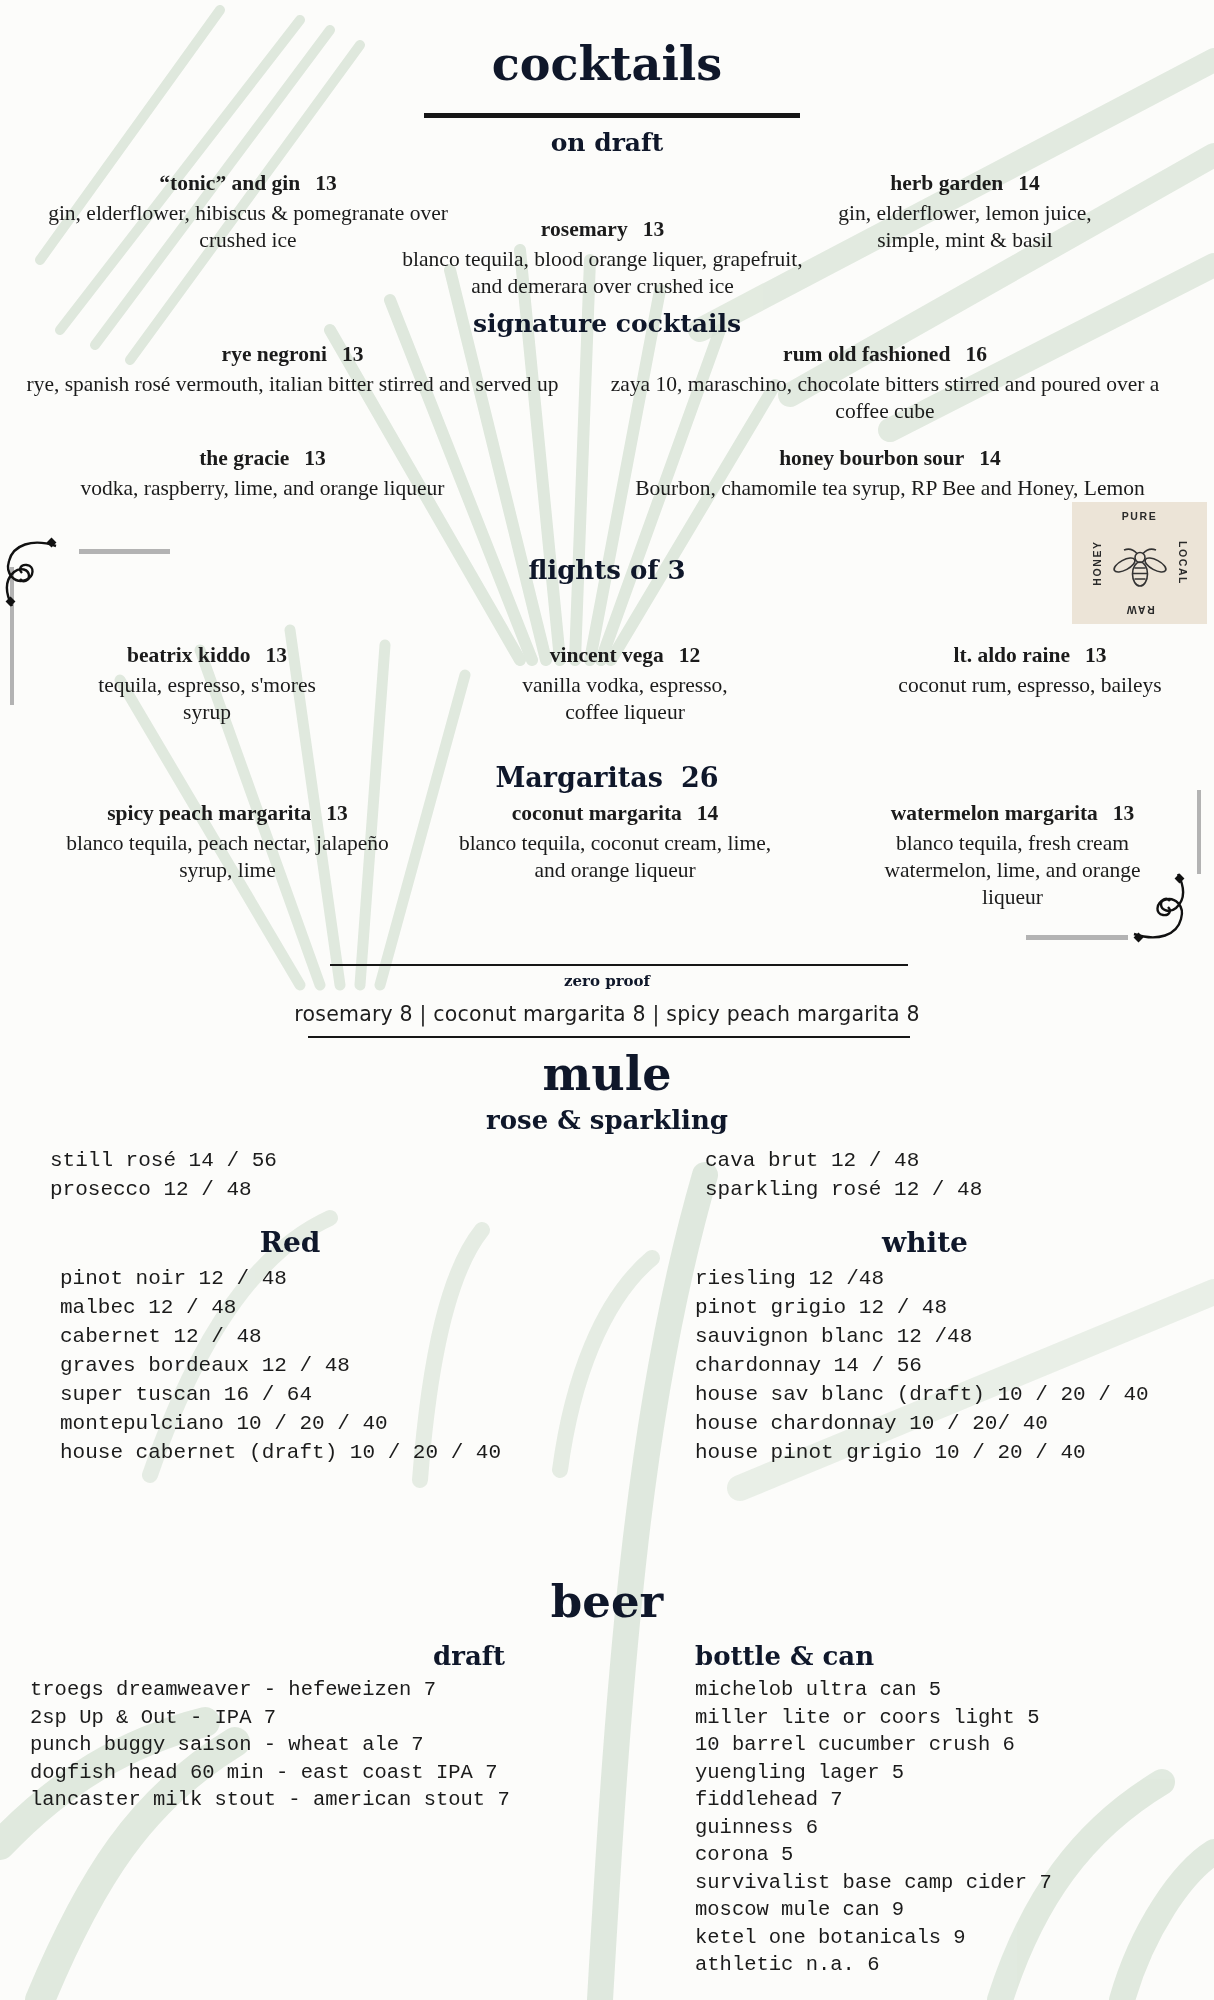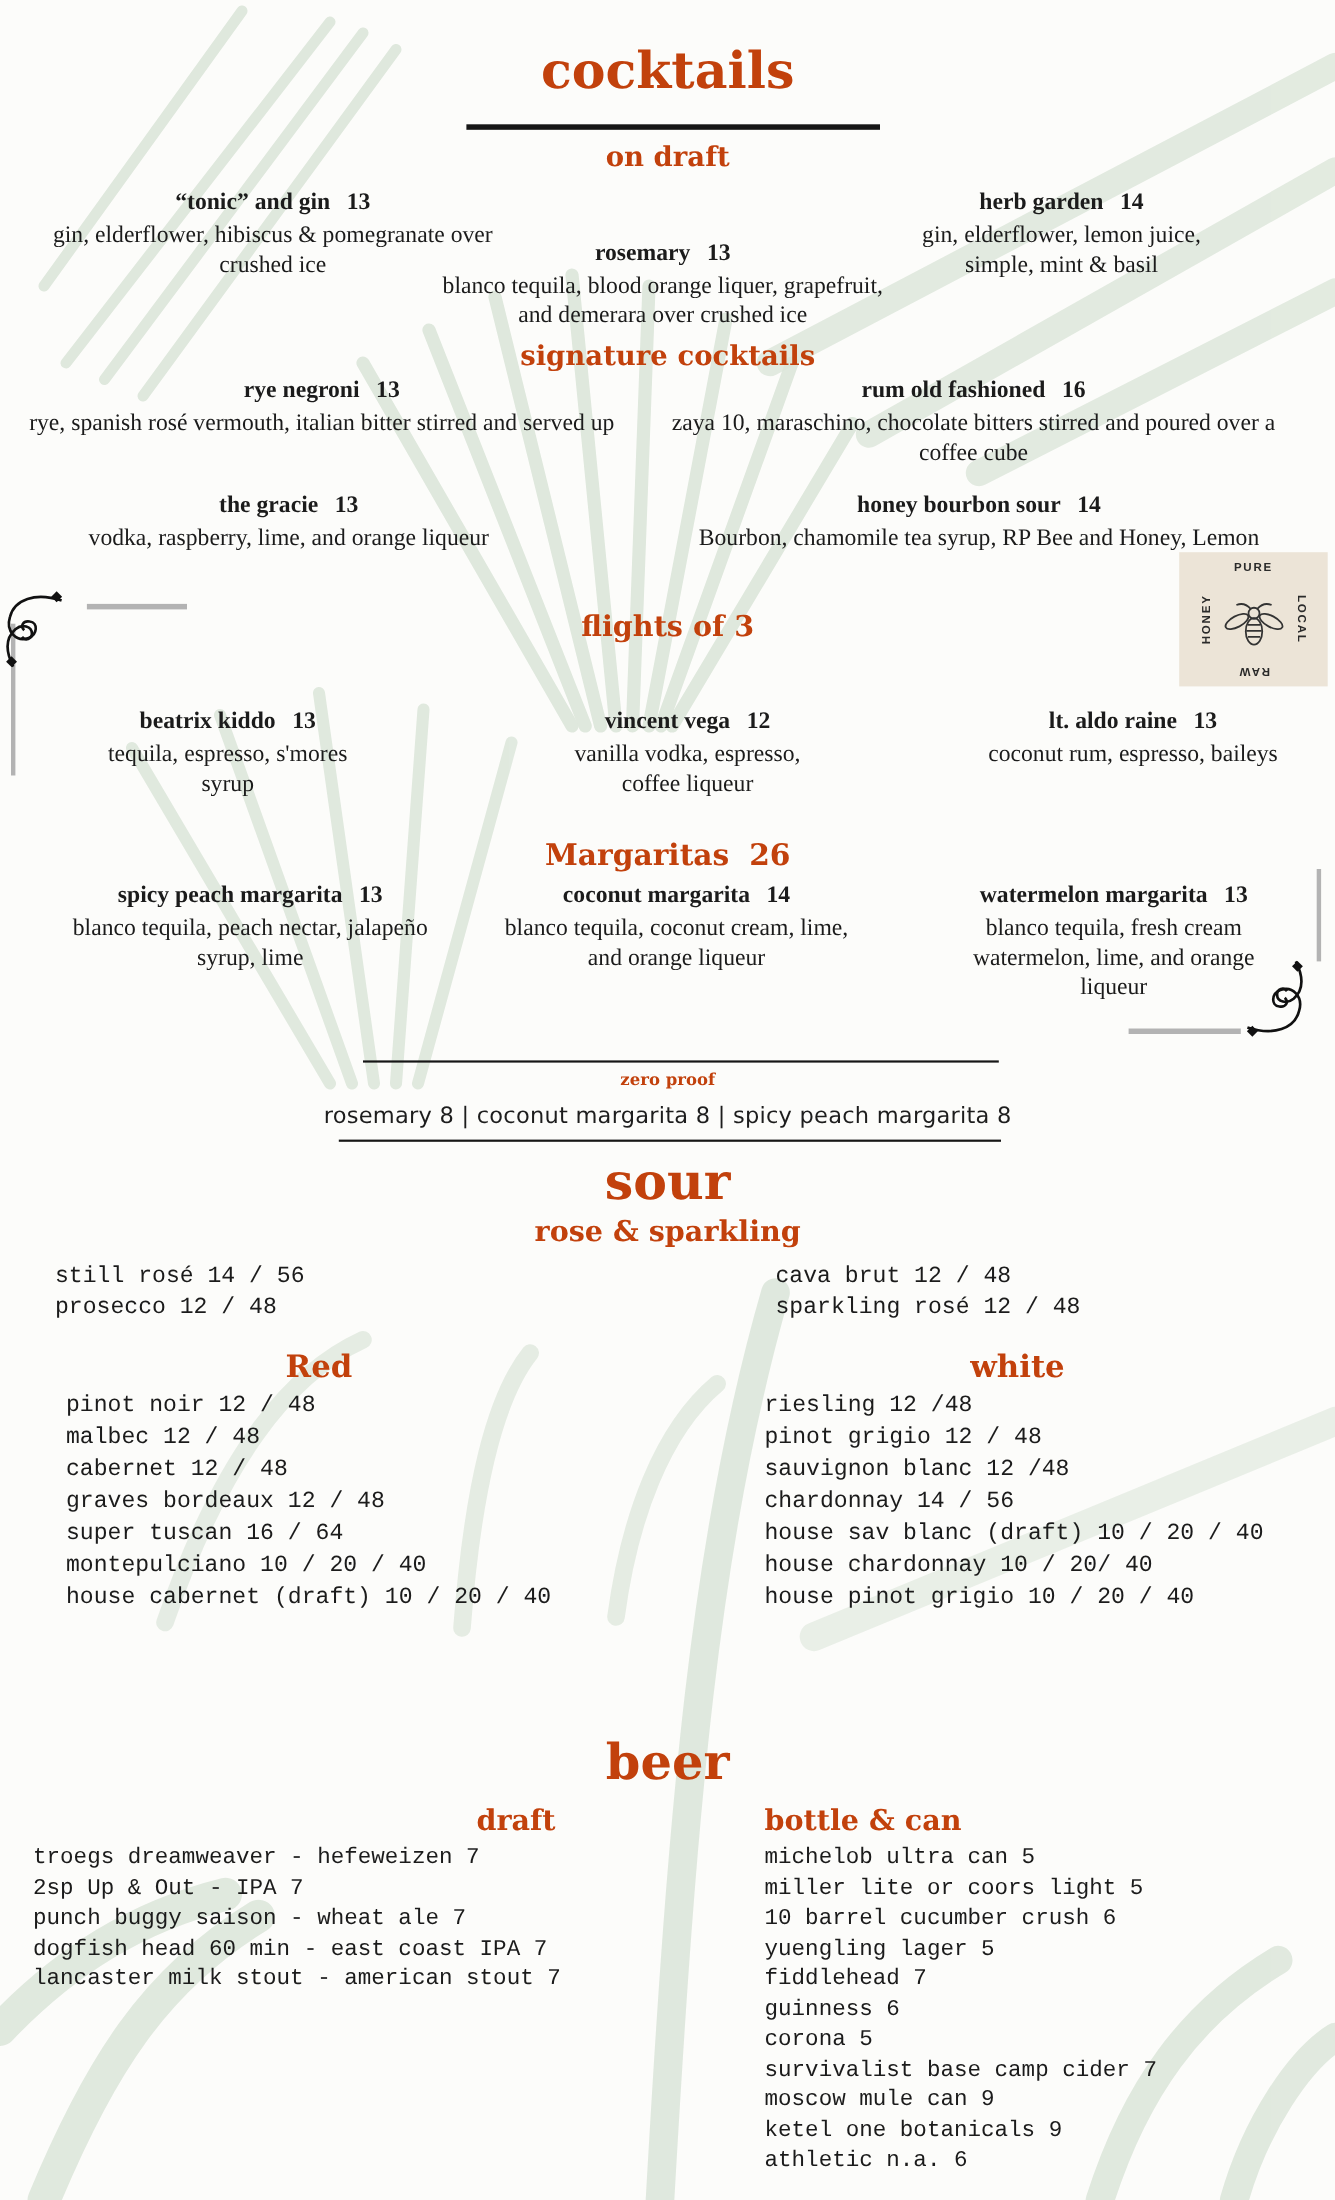--- a/index.html
+++ b/index.html
@@ -1,21 +1,21 @@
 <!DOCTYPE html>
 <html><head>
 <meta charset="utf-8">
 <style>
   *{margin:0;padding:0;box-sizing:border-box}
   html,body{background:#ffffff}
   .page{position:relative;width:1214px;height:2000px;background:#fcfcfa;overflow:hidden;color:#1b1b1b}
   .bg{position:absolute;inset:0;z-index:0}
   .abs{position:absolute;z-index:2}
   .full{left:0;width:1214px;text-align:center}
-  .disp{font-family:"DejaVu Serif",serif;font-weight:700;color:#c2410c}
+  .disp{font-family:"DejaVu Serif",serif;font-weight:700;color:#0f172a}
   .h-xl{font-size:46px;line-height:1.05}
   .h-lg{font-size:27px;line-height:1.15}
   .h-md{font-size:25px;line-height:1.1}
   .h-flight{font-size:26px;line-height:1.1}
   .h-col{font-size:28px;line-height:1.1}
   .h-sm{font-size:15px;line-height:1.1}
   .hprice{margin-left:18px}
   .item{text-align:center;font-family:"Liberation Serif",serif}
   .item .head{font-weight:700;font-size:21.5px;line-height:1.25}
   .item .head .pr{margin-left:15px}
@@ -207,21 +207,21 @@
       <rect x="48" y="3" width="7" height="7" transform="rotate(45 51.5 6.5)" fill="#111"></rect>
       <rect x="7" y="62" width="7" height="7" transform="rotate(45 10.5 65.5)" fill="#111"></rect>
     </svg>
   </div>
 
   <div class="rule" style="left:330px;top:964px;width:578px;height:2px"></div>
   <div class="abs full disp h-sm" style="top:973px">zero proof</div>
   <div class="abs full zp-line" style="top:1002px">rosemary  8   |   coconut margarita  8   | spicy peach margarita  8</div>
   <div class="rule" style="left:308px;top:1036px;width:602px;height:2px"></div>
 
-  <div class="abs full disp h-xl" style="top:1050px">sour</div>
+  <div class="abs full disp h-xl" style="top:1050px">mule</div>
   <div class="abs full disp h-flight" style="top:1106px">rose &amp; sparkling</div>
 
   <div class="abs list" style="left:50px;top:1146px;width:440px">
       <div class="wine-line">still rosé  14 / 56</div>
       <div class="wine-line">prosecco 12 / 48</div>
     </div>
   <div class="abs list" style="left:705px;top:1146px;width:440px">
       <div class="wine-line">cava brut 12 / 48</div>
       <div class="wine-line">sparkling rosé 12 / 48</div>
     </div>

